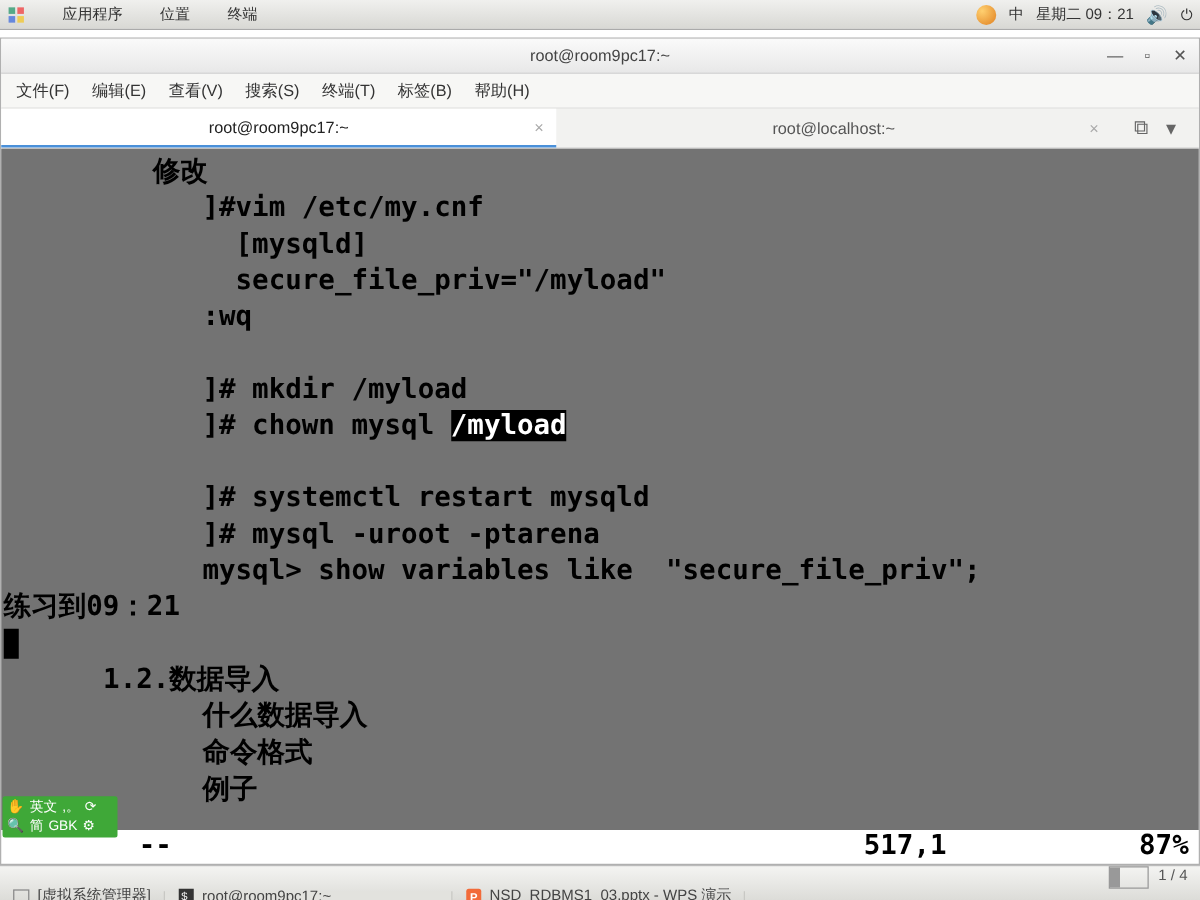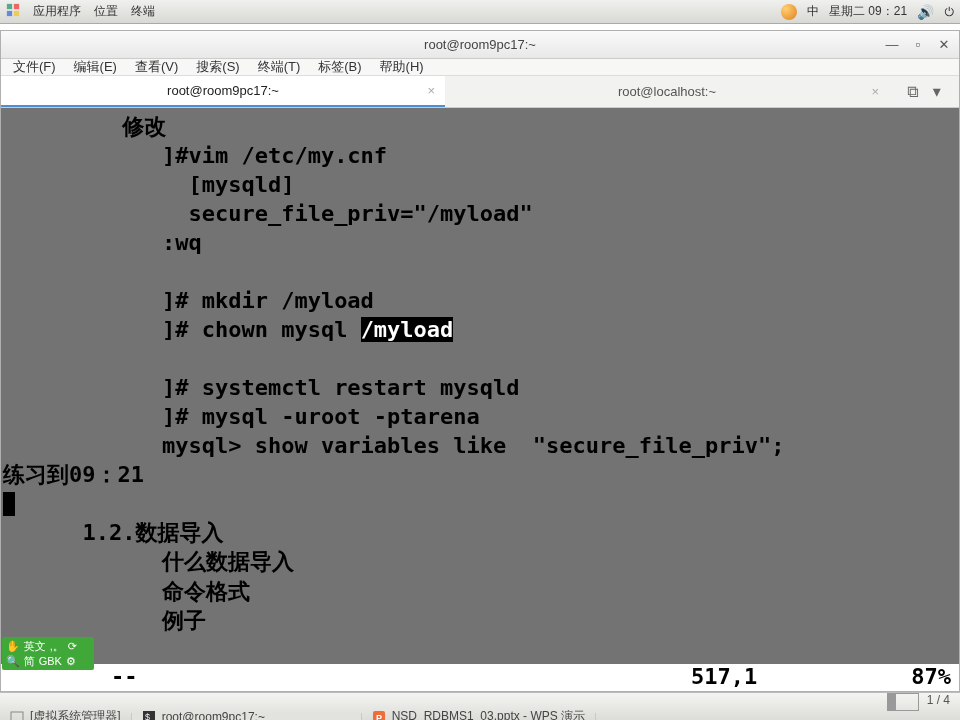--- a/index.html
+++ b/index.html
@@ -1,29 +1,29 @@
 <!DOCTYPE html>
 <html><head>
 <meta charset="utf-8">
 <style>
 * { margin: 0; padding: 0; box-sizing: border-box; }
 body { font-family: sans-serif; width: 960px; height: 720px; overflow: hidden; background: #fff; position: relative; }
 
 .top-panel { height: 24px; background: linear-gradient(#f0f0ee, #d8d8d4); display: flex; align-items: center; padding: 0 6px; font-size: 12px; color: #333; border-bottom: 1px solid #aaa; }
-.top-panel .left { display: flex; gap: 13px; }
+.top-panel .left { display: flex; gap: 30px; align-items: center; }
 .top-panel .spacer { flex: 1; }
 .top-panel .right { display: flex; gap: 10px; align-items: center; }
 .app-icon { width: 14px; height: 14px; display: inline-block; }
 
 .window { position: absolute; top: 30px; left: 0; right: 0; bottom: 28px; background: #fff; border: 1px solid #b0b0b0; display: flex; flex-direction: column; }
 .titlebar { height: 28px; background: linear-gradient(#fafafa, #e8e8e8); display: flex; align-items: center; justify-content: center; position: relative; font-size: 13px; color: #444; border-bottom: 1px solid #ccc; }
 .titlebar .controls { position: absolute; right: 4px; display: flex; gap: 4px; }
 .titlebar .controls span { width: 22px; height: 18px; display: flex; align-items: center; justify-content: center; cursor: pointer; color: #555; font-size: 13px; }
 
-.menubar { height: 17px; background: #f7f7f5; display: flex; align-items: center; padding: 0 4px; font-size: 13px; color: #333; border-bottom: 1px solid #ddd; gap: 2px; }
+.menubar { height: 28px; background: #f7f7f5; display: flex; align-items: center; padding: 0 4px; font-size: 13px; color: #333; border-bottom: 1px solid #ddd; gap: 2px; }
 .menubar span { padding: 4px 8px; cursor: pointer; }
 
 .tabbar { height: 32px; display: flex; align-items: stretch; background: #f2f2f0; border-bottom: 1px solid #ccc; }
 .tab { flex: 1; display: flex; align-items: center; justify-content: center; position: relative; font-size: 13px; color: #555; cursor: pointer; }
 .tab.active { background: #fff; border-bottom: 2px solid #4a90d9; color: #222; }
 .tab .close { position: absolute; right: 10px; color: #aaa; font-size: 13px; }
 .tabbar .extras { width: 70px; display: flex; align-items: center; justify-content: center; gap: 14px; color: #666; }
 
 .terminal-body { flex: 1; background: #737373; padding: 4px 2px; font-family: "DejaVu Sans Mono", monospace; font-size: 22px; font-weight: bold; line-height: 1.32; color: #000; overflow: hidden; white-space: pre; }
 .hl { background: #000; color: #fff; }

